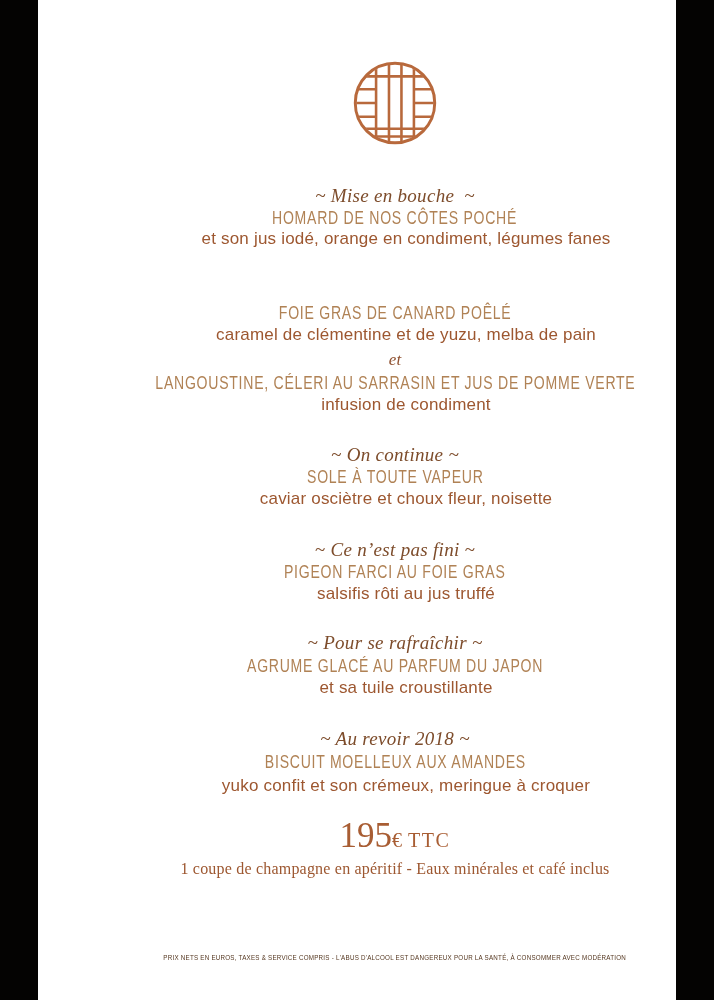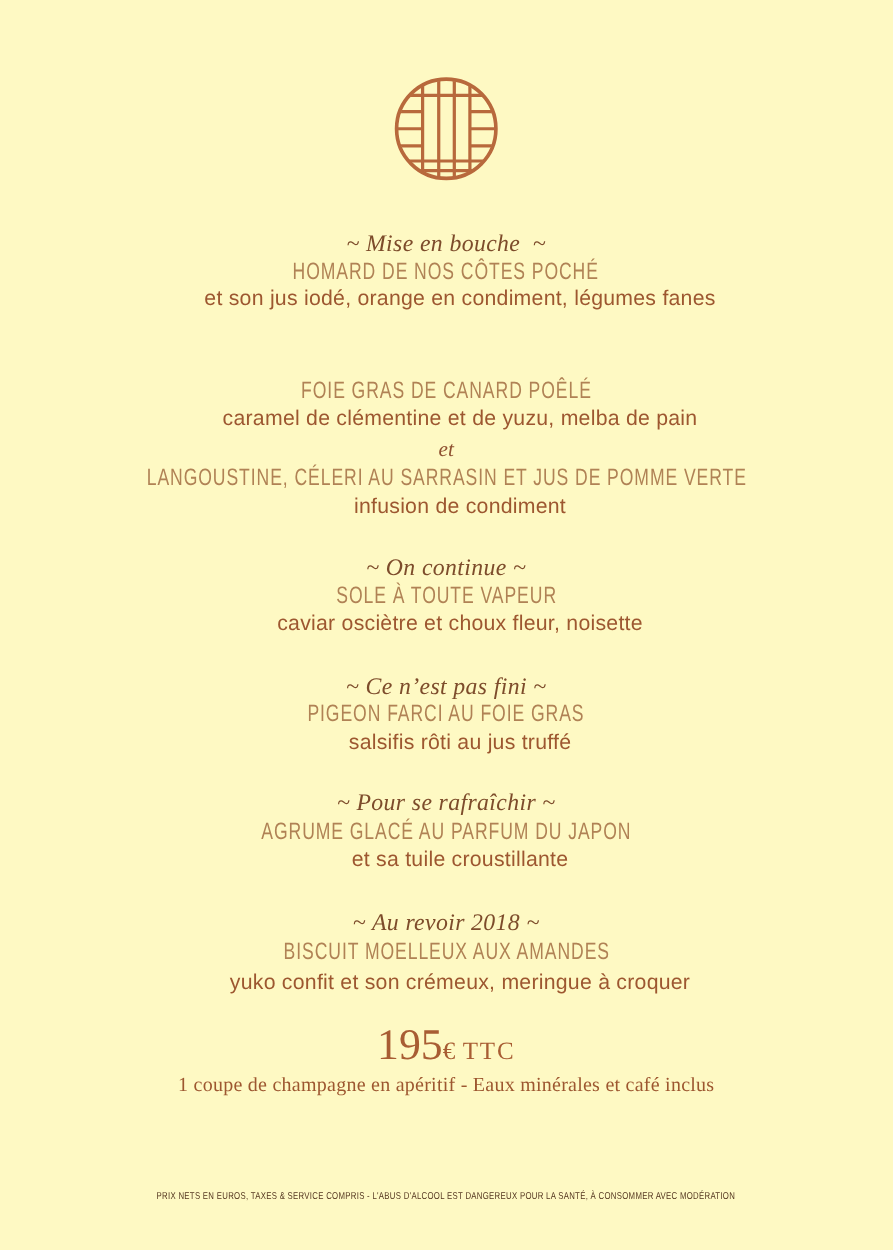--- a/index.html
+++ b/index.html
@@ -1,20 +1,20 @@
 <!DOCTYPE html>
 <html><head>
 <meta charset="utf-8">
 <style>
   html,body{margin:0;padding:0;background:#040302;}
   .page{
     position:relative;
-    width:714px;height:1000px;
+    width:638px;height:1000px;
     margin:0 auto;
-    background:#fef9c3;
+    background:#ffffff;
     overflow:hidden;
     font-family:"Liberation Serif", serif;
   }
   .line{
     position:absolute;left:0;width:714px;
     text-align:center;line-height:1.15;
   }
   .logo{
     position:absolute;left:314px;top:60px;width:86px;height:86px;
   }

